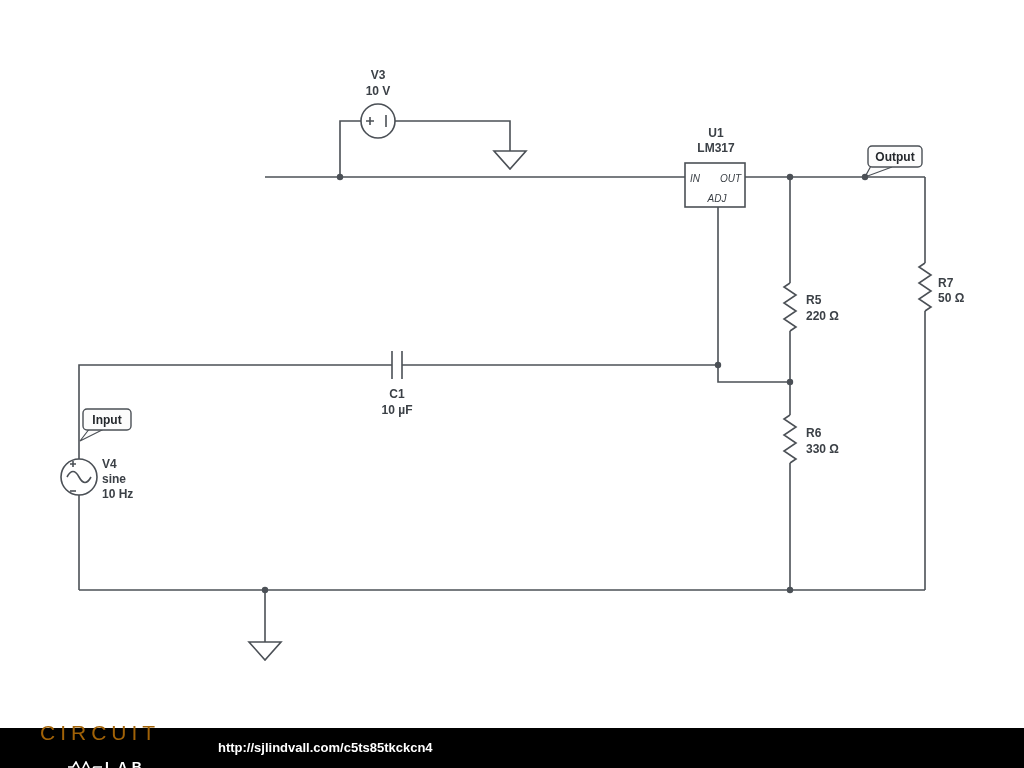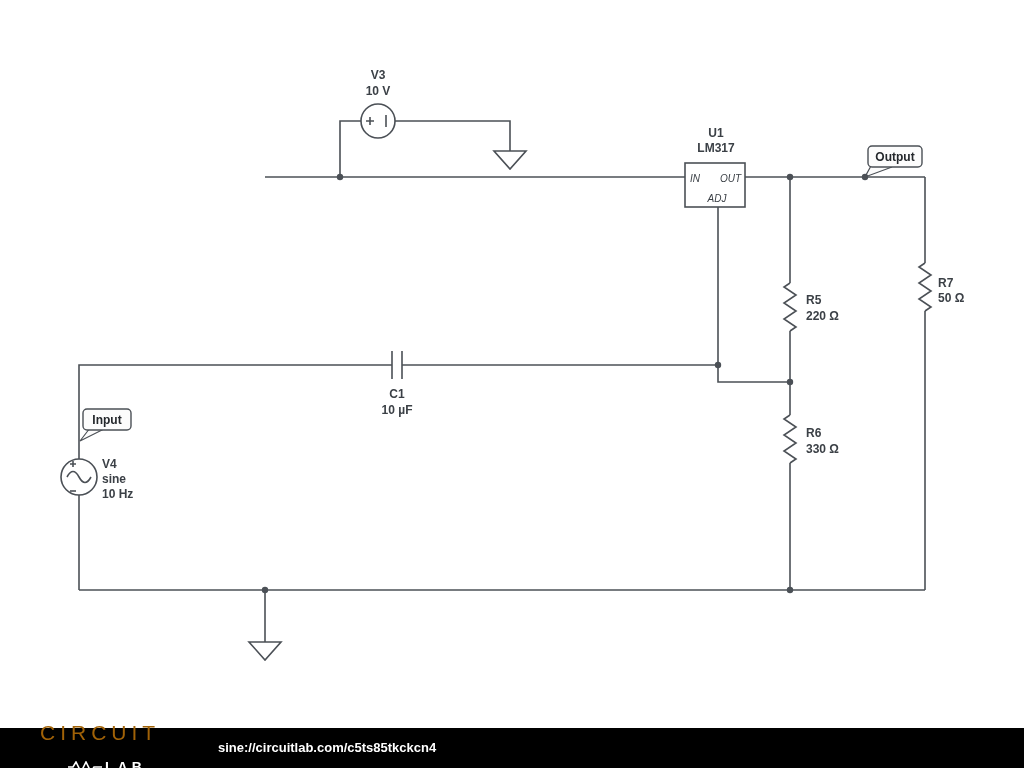--- a/index.html
+++ b/index.html
@@ -153,15 +153,15 @@
   <div class="logo">
     <div class="logo-line1">CIRCUIT</div>
     <div class="logo-line2">
       <svg class="logo-zigzag" width="34" height="12" viewBox="0 0 34 12">
         <path d="M0,6 H5 L8,1 L13,11 L18,1 L23,11 L26,6 H34" stroke="#ffffff" stroke-width="1.6" fill="none"></path>
       </svg>
       <span>LAB</span>
     </div>
   </div>
   <div class="meta">
-    <div class="meta-line2">sine://circuitlab.com/c5ts85tkckcn4</div>
+    <div class="meta-line2">http://sjlindvall.com/c5ts85tkckcn4</div>
   </div>
 </div>
 
 </body></html>

